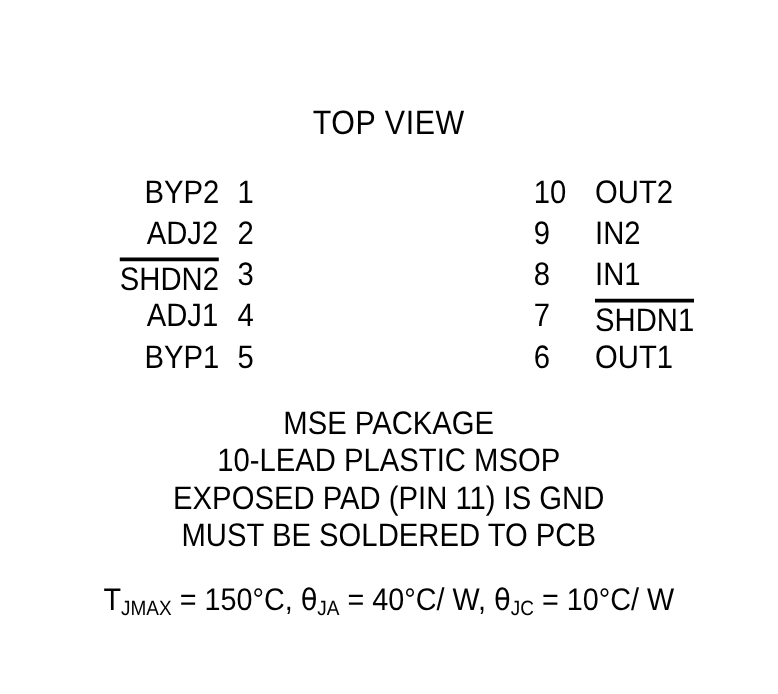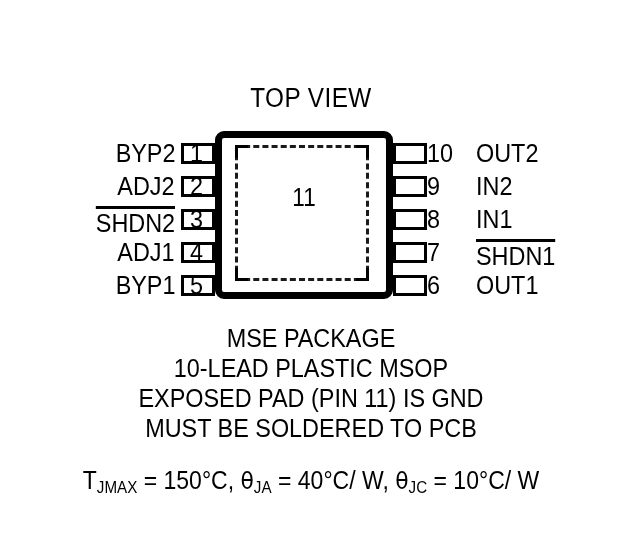--- a/index.html
+++ b/index.html
@@ -148,47 +148,20 @@
   }
   .theta { font-family: "DejaVu Sans", sans-serif; font-size: 0.95em; }
 </style>
 </head>
 <body>
 
 <div id="page">
 
   <div class="top-view-title">TOP VIEW</div>
 
-  <div class="pkg-wrap">
-    <div class="pkg-body"></div>
-
-    <div class="exposed-pad">
-      <span class="pad-corner tl"></span>
-      <span class="pad-corner tr"></span>
-      <span class="pad-corner bl"></span>
-      <span class="pad-corner br"></span>
-    </div>
-
-    <div class="pad-number">11</div>
-
-    <div id="leads-left">
-        <div class="lead left" style="top: 12px;"></div>
-        <div class="lead left" style="top: 45px;"></div>
-        <div class="lead left" style="top: 78px;"></div>
-        <div class="lead left" style="top: 111px;"></div>
-        <div class="lead left" style="top: 144px;"></div>
-      </div>
-    <div id="leads-right">
-        <div class="lead right" style="top: 12px;"></div>
-        <div class="lead right" style="top: 45px;"></div>
-        <div class="lead right" style="top: 78px;"></div>
-        <div class="lead right" style="top: 111px;"></div>
-        <div class="lead right" style="top: 144px;"></div>
-      </div>
-  </div>
 
   <div class="pin-rows" id="pin-rows">
       <div class="pin-row" style="top: 22px;">
         <div class="pin-cell name-left" style="top: -13px;">BYP2</div>
         <div class="pin-cell num-left" style="top: -13px;">1</div>
         <div class="pin-cell num-right" style="top: -13px;">10</div>
         <div class="pin-cell name-right" style="top: -13px;">OUT2</div>
       </div>
       <div class="pin-row" style="top: 55px;">
         <div class="pin-cell name-left" style="top: -13px;">ADJ2</div>

